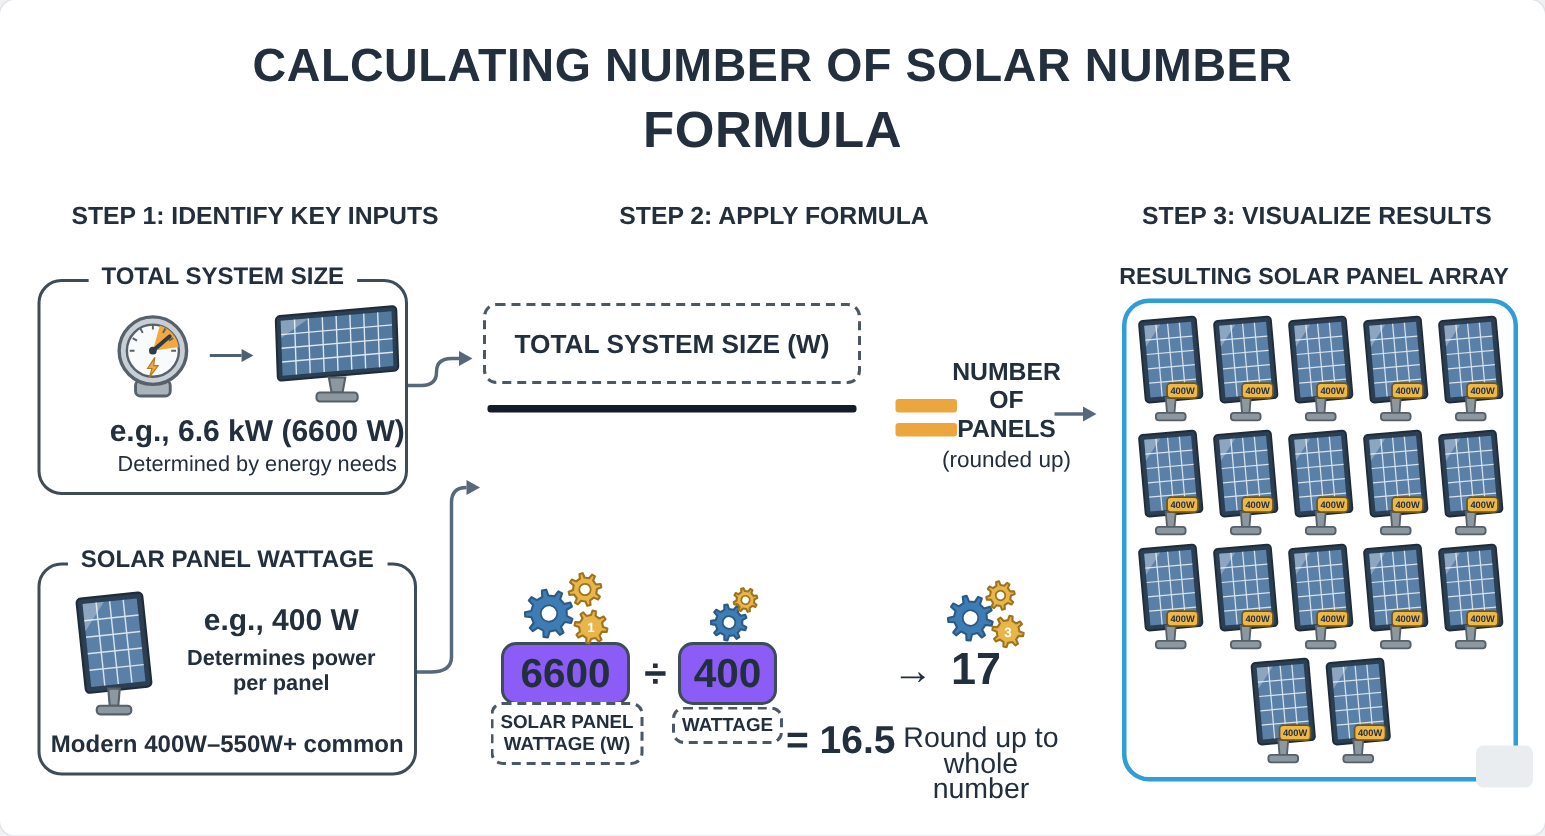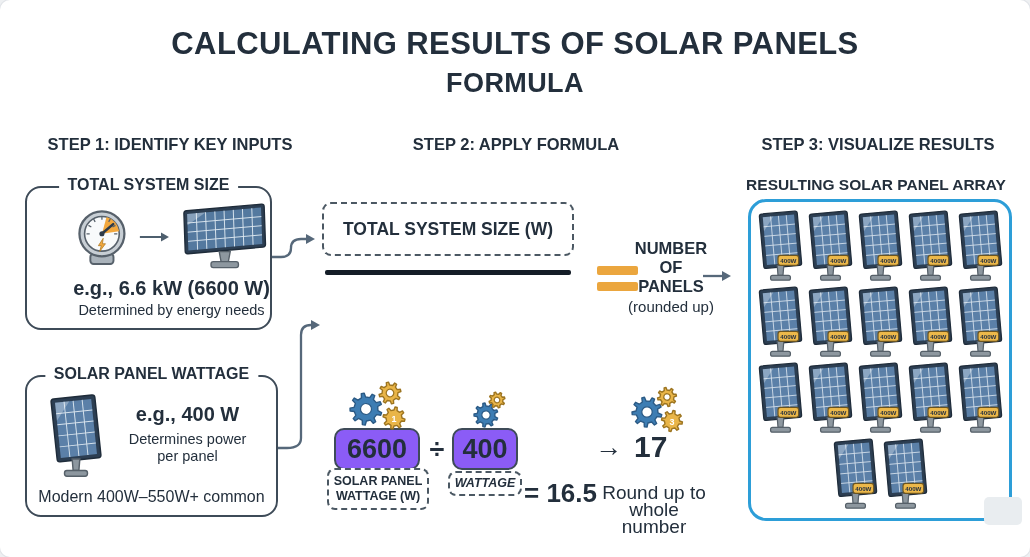--- a/index.html
+++ b/index.html
@@ -1,37 +1,37 @@
 <!DOCTYPE html>
 <html><head>
 <meta charset="utf-8">
 <style>
   html,body{margin:0;padding:0;background:#eef0f2;font-family:"Liberation Sans",sans-serif;color:#232f3c;}
   .canvas{position:relative;width:1030px;height:557px;background:#ffffff;border-radius:10px;overflow:hidden;box-shadow:0 0 0 1px #e1e4e8;}
 
   .h-title{position:absolute;top:26px;left:0;width:100%;text-align:center;font-size:31px;font-weight:700;letter-spacing:.4px;}
-  .h-sub{position:absolute;top:68px;left:0;width:100%;text-align:center;font-size:27px;font-weight:700;letter-spacing:.4px;}
+  .h-sub{position:absolute;top:68px;left:0;width:100%;text-align:center;font-size:34px;font-weight:700;letter-spacing:.4px;}
 
   .step-h{position:absolute;top:135px;width:320px;text-align:center;font-size:16.5px;font-weight:700;}
   #sh1{left:10px}#sh2{left:356px}#sh3{left:718px}
 
   .pbox{position:absolute;border:2.5px solid #3e4b58;border-radius:16px;background:#fff;box-sizing:border-box;}
   #boxA{left:25px;top:186px;width:247px;height:144px;padding-left:46px;}
   #boxB{left:25px;top:375px;width:253px;height:142px;}
   .legend{position:absolute;top:-12px;left:50%;transform:translateX(-50%);background:#fff;padding:0 9px;font-size:16px;font-weight:700;white-space:nowrap;}
 
   .iconrow{display:flex;justify-content:center;align-items:center;gap:8px;margin-top:13px;height:72px;}
   .exA{text-align:center;font-size:20px;font-weight:600;margin-top:4px;}
   .capA{text-align:center;font-size:14.5px;margin-top:2px;}
 
   .brow{display:flex;align-items:flex-start;gap:2px;padding:17px 8px 0 20px;}
   .bcol{flex:1;text-align:center;}
   .exB{font-size:20px;font-weight:600;margin-top:9px;}
-  .capB{font-size:14.5px;margin-top:5px;line-height:17px;}
-  .footB{position:absolute;bottom:9px;left:0;width:100%;text-align:center;font-size:16px;font-weight:400;}
+  .capB{font-size:14.5px;margin-top:5px;line-height:17px;font-weight:bold;}
+  .footB{position:absolute;bottom:9px;left:0;width:100%;text-align:center;font-size:16px;font-weight:700;}
 
   .dash{position:absolute;border:2px dashed #4b5863;border-radius:9px;display:flex;align-items:center;justify-content:center;font-weight:700;background:#fff;box-sizing:border-box;}
   #numBox{left:322px;top:202px;width:252px;height:54px;font-size:17.5px;}
   #denBox{left:322px;top:291px;width:252px;height:60px;font-size:17.5px;}
   #fracLine{position:absolute;left:325px;top:270px;width:246px;height:5px;background:#141d27;border-radius:2px;}
 
   .eqbar{position:absolute;left:597px;width:41px;height:9px;background:#eba63e;border-radius:2px;}
   #eq1{top:266px}#eq2{top:282px}
 
   #nop{position:absolute;left:615px;top:239px;width:112px;text-align:center;}
@@ -41,37 +41,37 @@
   .valbox{position:absolute;border:2.5px solid #3e4b58;border-radius:10px;text-align:center;font-weight:700;background:#8b5cf6;box-sizing:border-box;}
   #d6600{left:334px;top:428px;width:86px;height:42px;font-size:27px;line-height:38px;}
   #d400{left:452px;top:428px;width:66px;height:42px;font-size:27px;line-height:38px;}
   #divSign{position:absolute;left:424px;top:428px;width:26px;text-align:center;font-size:27px;font-weight:700;line-height:42px;}
   #eqRes{position:absolute;left:524px;top:428px;font-size:26px;font-weight:700;line-height:42px;margin-top:44px;}
   #resArrow{position:absolute;left:595px;top:426px;font-size:27px;font-weight:400;line-height:42px;}
   #res17{position:absolute;left:634px;top:425px;font-size:30px;font-weight:700;line-height:44px;}
 
   .smdash{position:absolute;border:2px dashed #4b5863;border-radius:8px;text-align:center;font-size:12.5px;font-weight:700;line-height:15px;padding:4px 2px;background:#fff;box-sizing:border-box;}
   #lblDividend{left:327px;top:468px;width:102px;}
-  #lblDivisor{left:448px;top:471px;width:74px;padding:3px 2px;font-style:italic;}
+  #lblDivisor{left:448px;top:471px;width:74px;padding:3px 2px;}
   #roundNote{position:absolute;left:598px;top:468px;width:112px;text-align:center;font-size:19px;line-height:17px;margin-top:16px;}
 
   #s3sub{position:absolute;left:740px;top:176px;width:272px;text-align:center;font-size:15.5px;font-weight:600;}
   #arrayBox{position:absolute;left:748px;top:199px;width:264px;height:322px;border:3px solid #2d9ed8;border-radius:18px;background:#fff;box-sizing:border-box;padding-top:8px;display:flex;flex-direction:column;}
   .prow{display:flex;justify-content:center;gap:3px;height:76px;}
   .panel{width:47px;height:76px;}
   #wmark{position:absolute;left:984px;top:497px;width:38px;height:28px;background:#e9edf0;border-radius:5px;z-index:4;}
 
   #overlay{position:absolute;left:0;top:0;width:1030px;height:557px;pointer-events:none;z-index:3;}
 </style>
 </head>
 <body>
 
 <div class="canvas">
 
-  <div class="h-title">CALCULATING RESULTS OF SOLAR PANELS</div>
+  <div class="h-title">CALCULATING NUMBER OF SOLAR NUMBER</div>
   <div class="h-sub">FORMULA</div>
 
   <div class="step-h" id="sh1">STEP 1: IDENTIFY KEY INPUTS</div>
   <div class="step-h" id="sh2">STEP 2: APPLY FORMULA</div>
   <div class="step-h" id="sh3">STEP 3: VISUALIZE RESULTS</div>
 
   <div class="pbox" id="boxA">
     <div class="legend">TOTAL SYSTEM SIZE</div>
     <div class="iconrow">
       <svg width="62" height="70" viewBox="0 0 90 100">

